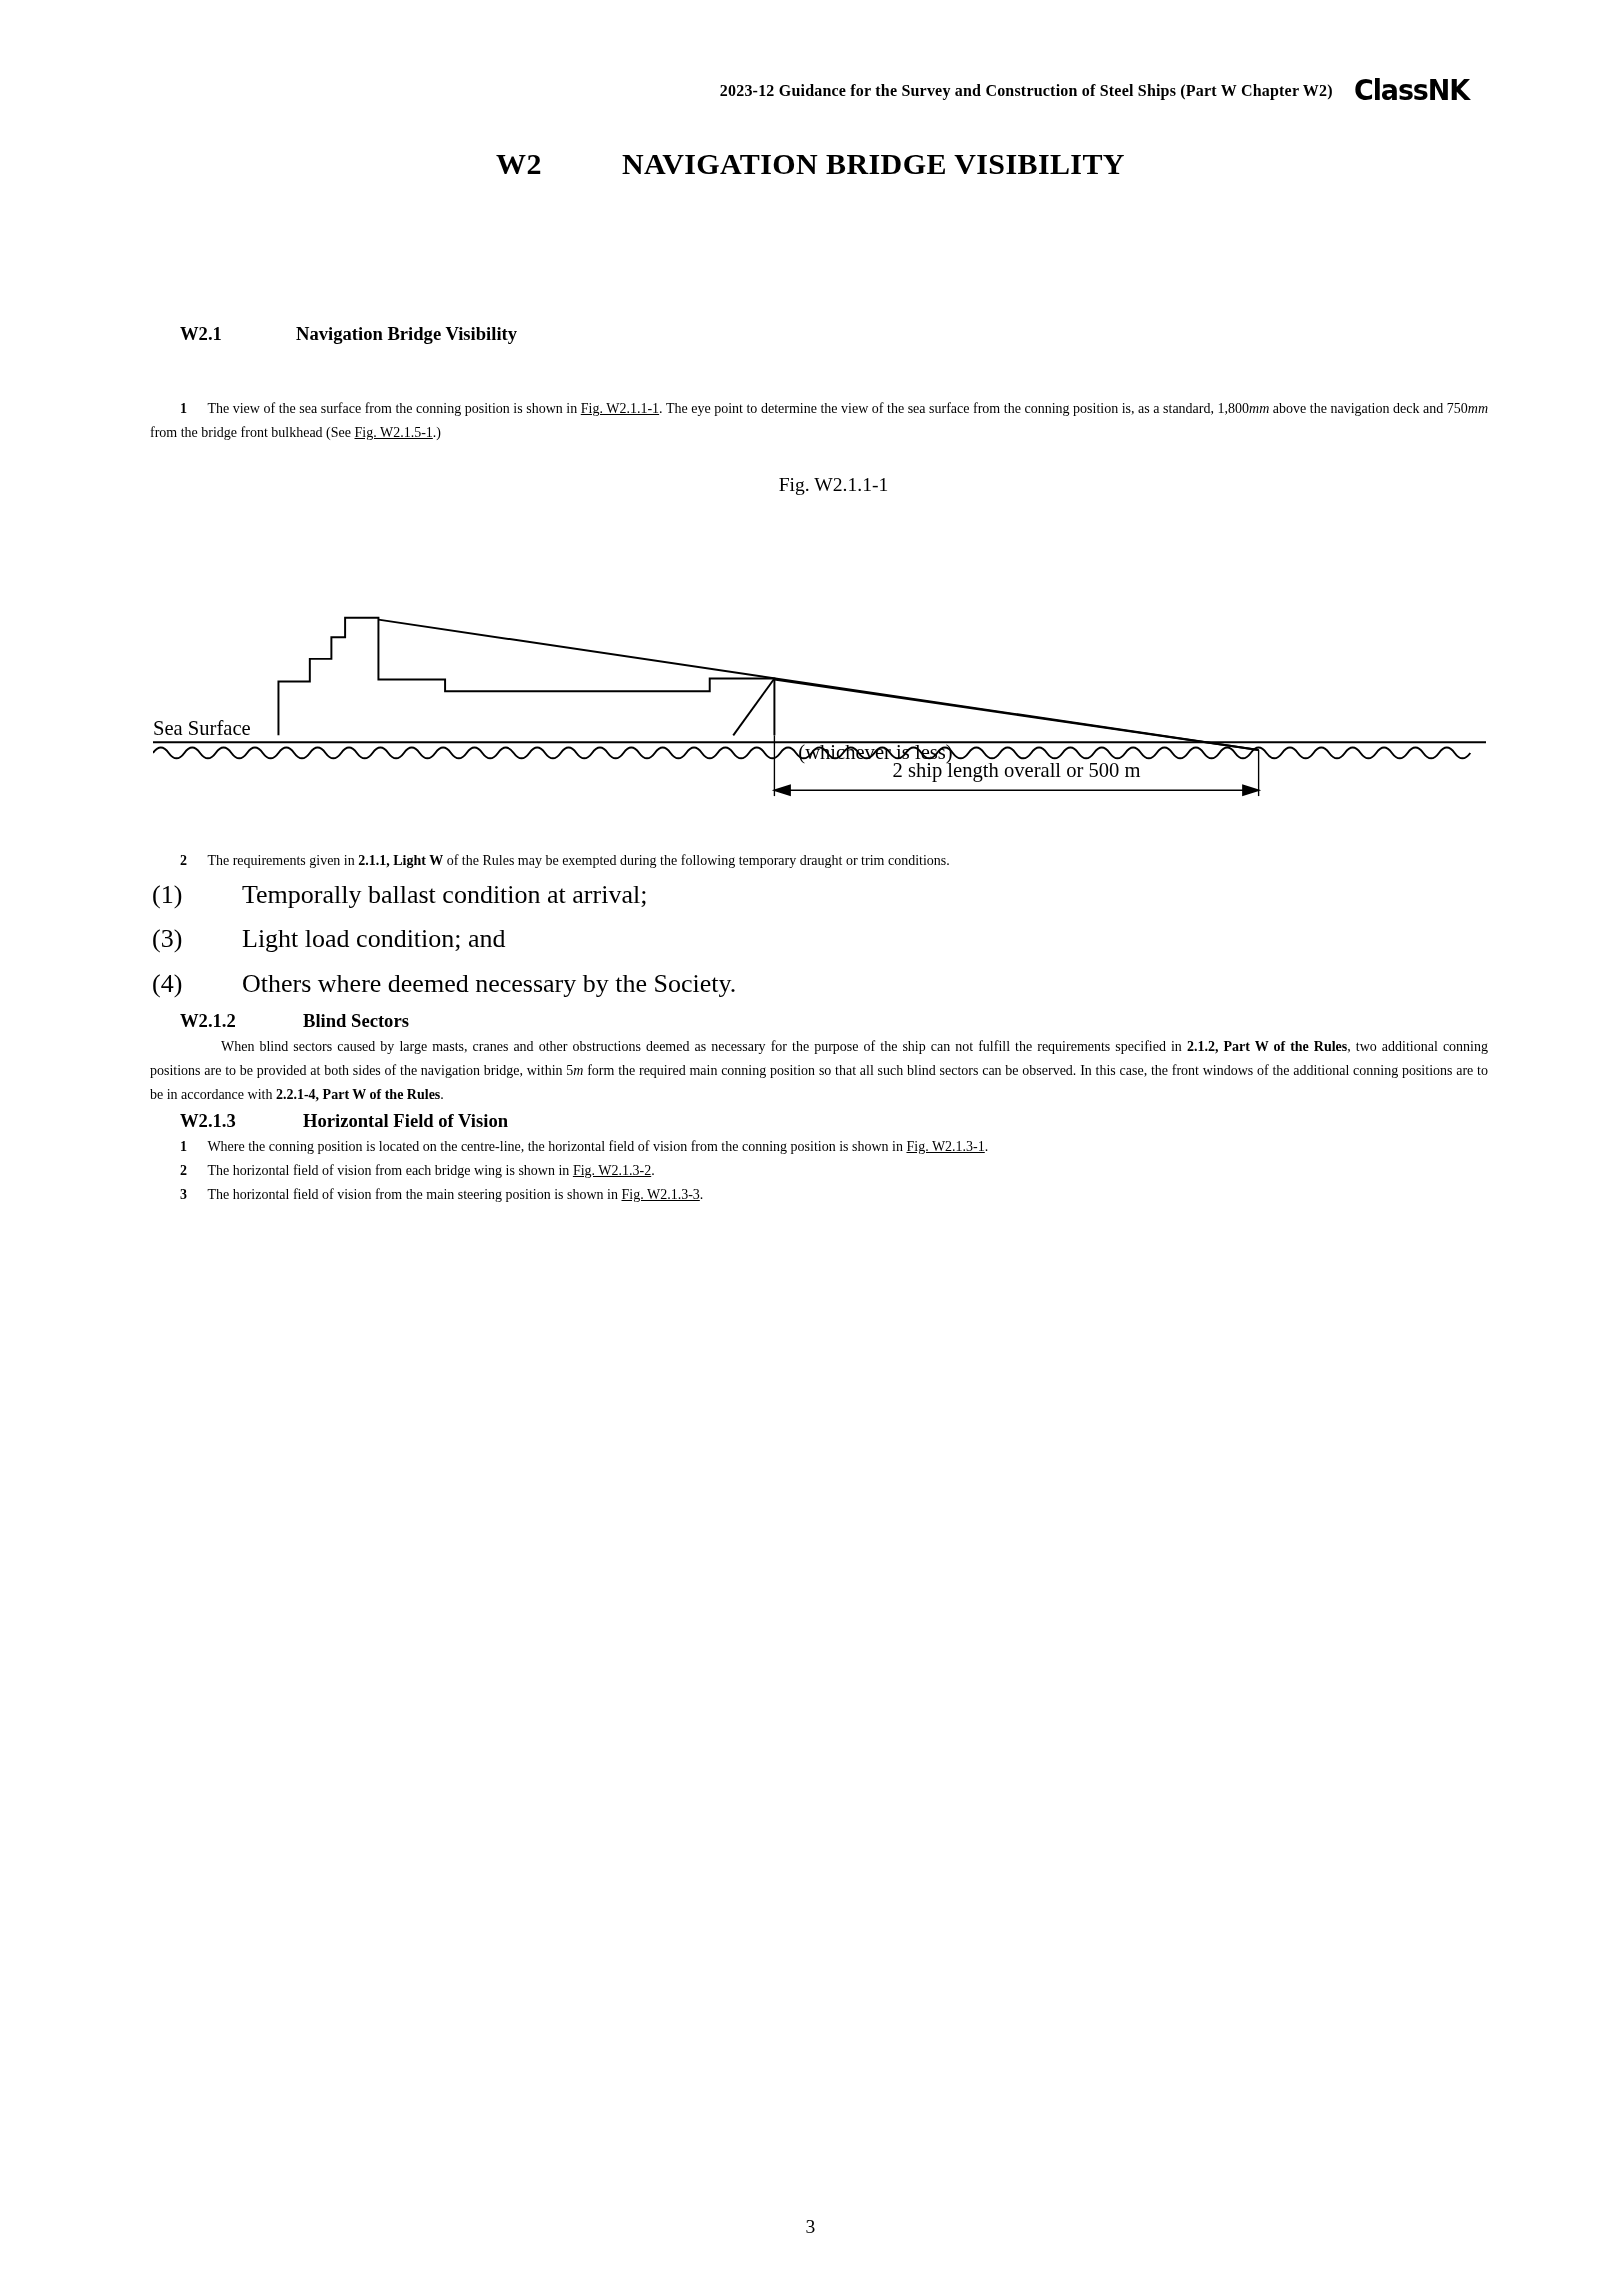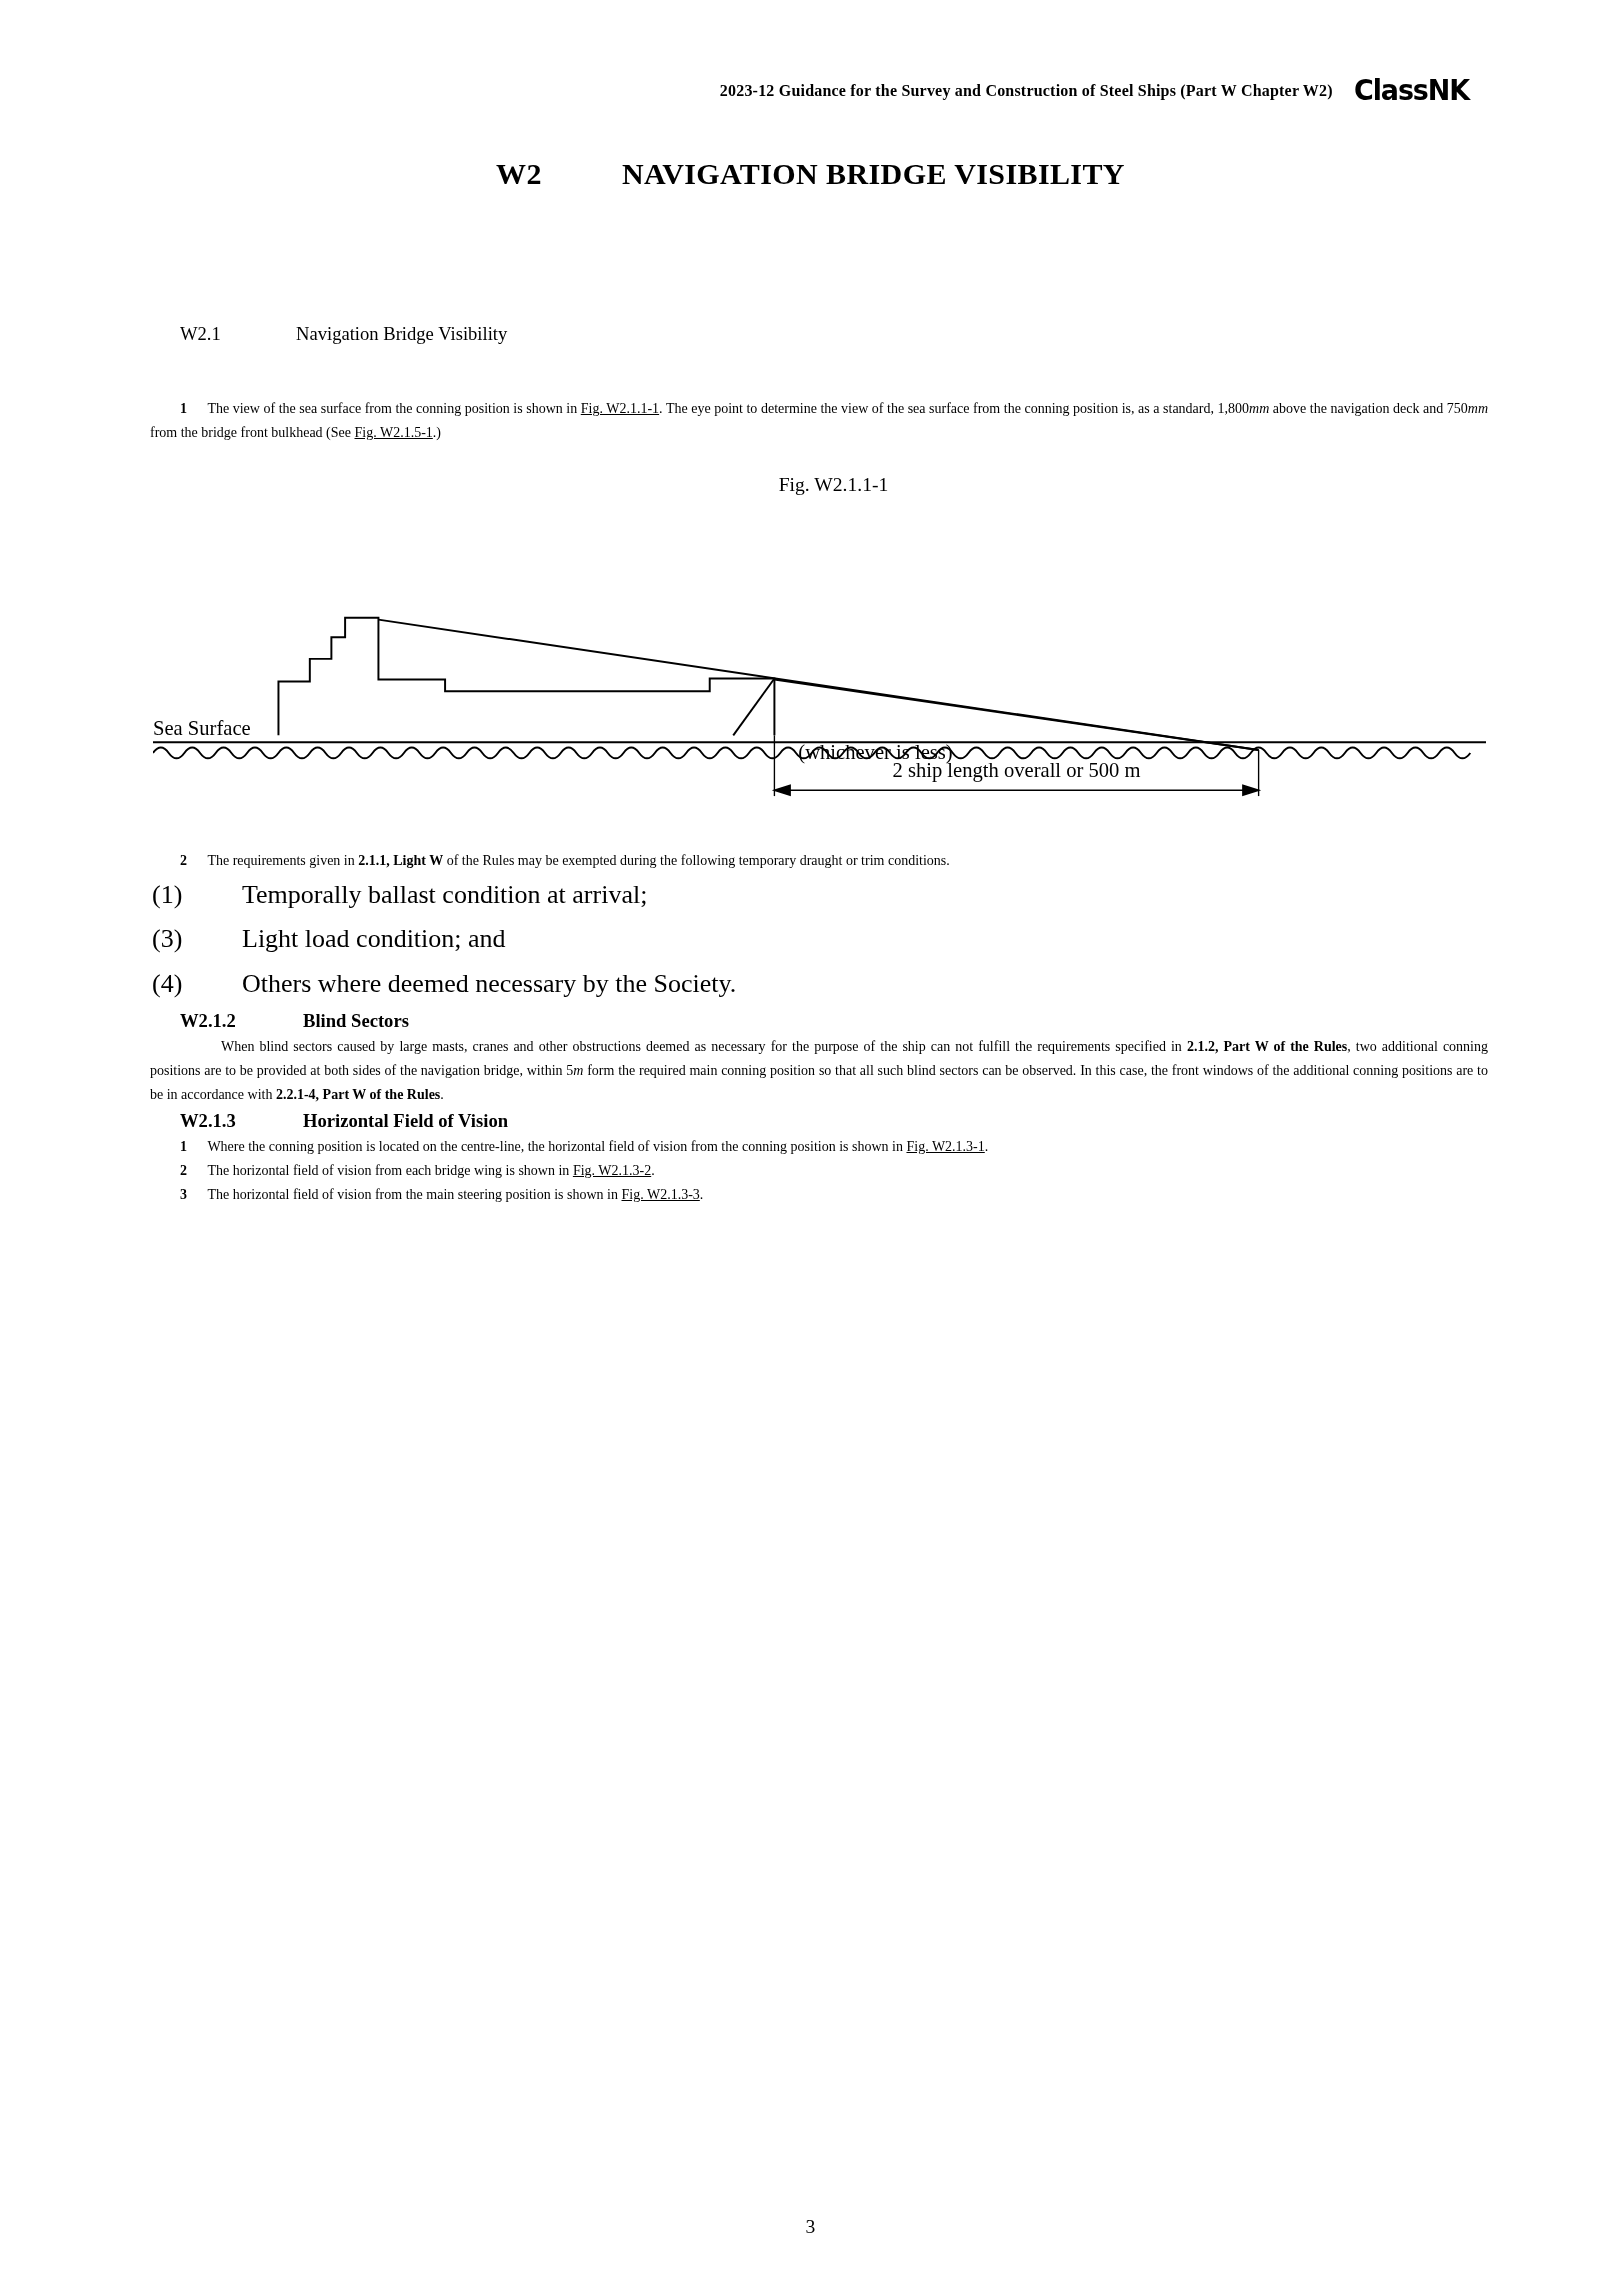--- a/index.html
+++ b/index.html
@@ -47,42 +47,42 @@
     font-weight: bold;
     font-size: 29px;
     letter-spacing: -1.2px;
     line-height: 1;
     transform: scaleX(0.93);
     transform-origin: left center;
   }
   
   .doc-title {
     position: absolute;
-    top: 157px;
+    top: 147px;
     left: 0;
     width: 1621px;
     text-align: center;
     font-size: 30px;
     font-weight: bold;
     letter-spacing: 0.4px;
   }
   .doc-title .num {
     display: inline-block;
     margin-right: 80px;
   }
   
   .content {
     position: absolute;
     top: 320px;
     left: 150px;
     width: 1338px;
   }
   .h2 {
     font-size: 18.6px;
-    font-weight: normal;
+    font-weight: bold;
     margin: 0 0 0 30px;
     line-height: 1.5;
   }
   .h2 .lbl { display: inline-block; min-width: 116px; }
   .h3 {
     font-size: 18.6px;
     font-weight: bold;
     margin: 0 0 0 30px;
     line-height: 1.5;
   }

